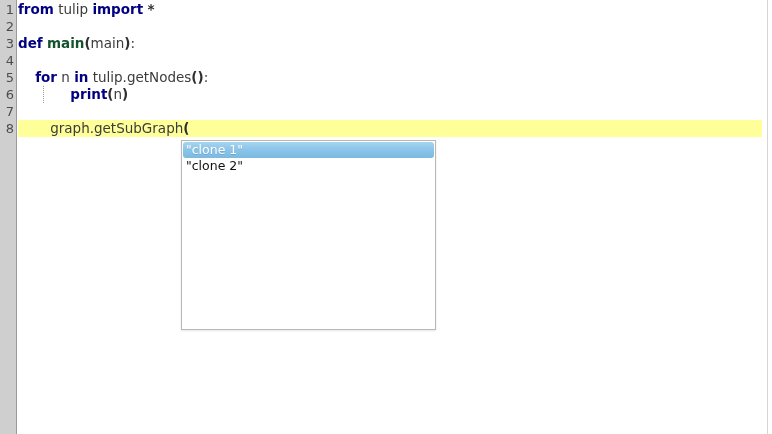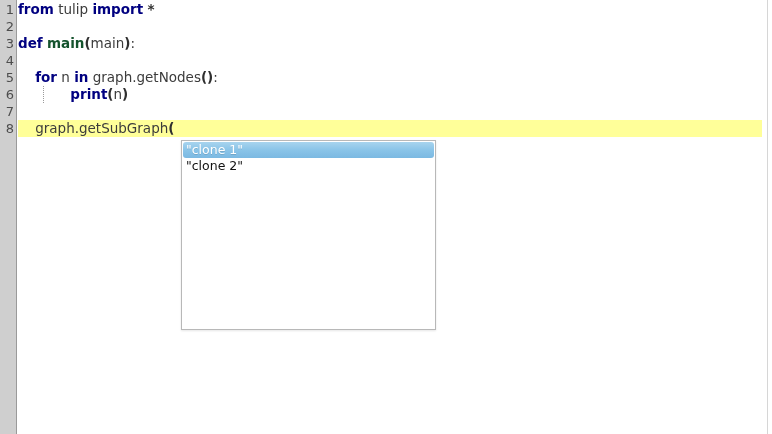--- a/index.html
+++ b/index.html
@@ -155,24 +155,24 @@
       <div class="gutter-num" style="top: 103px;">7</div>
       <div class="gutter-num" style="top: 120px;">8</div>
     </div>
 
   <div id="code-area">
     <div id="indent-guide" style="left: 25px; top: 86px; height: 17px;"></div>
   <div class="code-line" style="top: 1px;"><span class="tok-keyword">from</span><span class="tok-plain"> </span><span class="tok-plain">tulip</span><span class="tok-plain"> </span><span class="tok-keyword">import</span><span class="tok-plain"> </span><span class="tok-op">*</span></div>
       <div class="code-line" style="top: 18px;"></div>
       <div class="code-line" style="top: 35px;"><span class="tok-keyword">def</span><span class="tok-plain"> </span><span class="tok-func">main</span><span class="tok-punct">(</span><span class="tok-plain">main</span><span class="tok-punct">)</span><span class="tok-plain">:</span></div>
       <div class="code-line" style="top: 52px;"></div>
-      <div class="code-line" style="top: 69px;"><span class="tok-plain">    </span><span class="tok-keyword">for</span><span class="tok-plain"> n </span><span class="tok-keyword">in</span><span class="tok-plain"> graph.getNodes</span><span class="tok-punct">()</span><span class="tok-plain">:</span></div>
+      <div class="code-line" style="top: 69px;"><span class="tok-plain">    </span><span class="tok-keyword">for</span><span class="tok-plain"> n </span><span class="tok-keyword">in</span><span class="tok-plain"> tulip.getNodes</span><span class="tok-punct">()</span><span class="tok-plain">:</span></div>
       <div class="code-line" style="top: 86px; padding-left: 18px;"><span class="tok-plain">        </span><span class="tok-keyword">print</span><span class="tok-punct">(</span><span class="tok-plain">n</span><span class="tok-punct">)</span></div>
       <div class="code-line" style="top: 103px;"></div>
-      <div class="code-line" style="top: 120px;"><span class="tok-plain">    </span><span class="tok-plain">graph.getSubGraph</span><span class="tok-punct">(</span></div>
+      <div class="code-line" style="top: 120px; padding-left: 15px;"><span class="tok-plain">    </span><span class="tok-plain">graph.getSubGraph</span><span class="tok-punct">(</span></div>
     </div>
 
   <div id="editor-right-edge"></div>
 
   <div id="autocomplete-popup">
     <ul id="autocomplete-list">
         <li class="ac-item selected">"clone 1"</li>
         <li class="ac-item">"clone 2"</li>
       </ul>
   </div>

